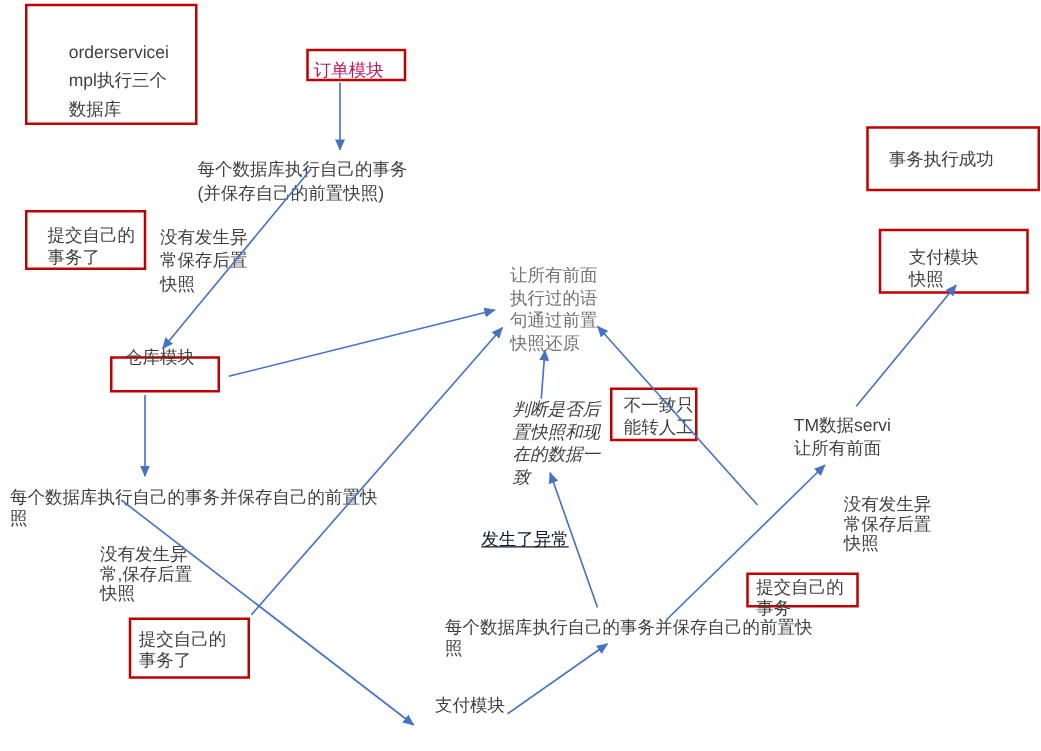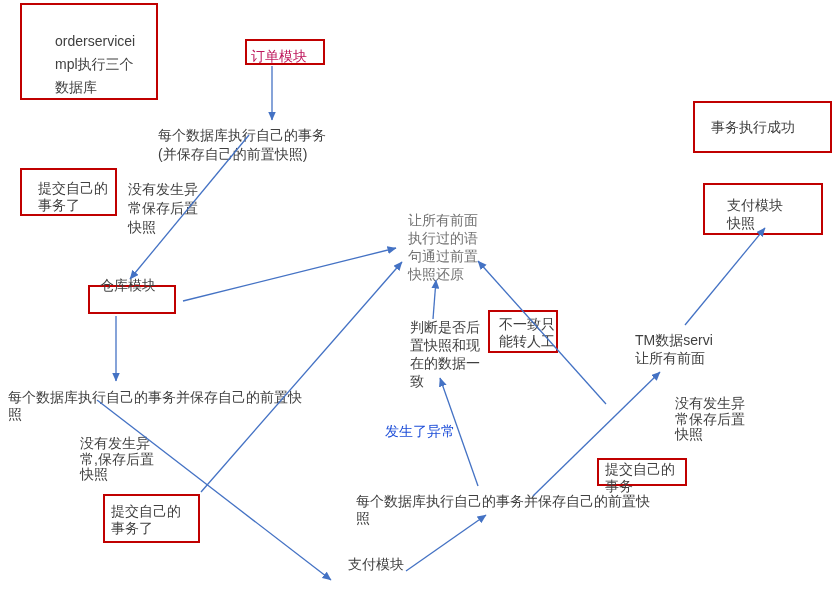--- a/index.html
+++ b/index.html
@@ -65,34 +65,34 @@
 事务了</div>
     <div class="diagram-label" style="left: 158px; top: 126px; color: rgb(63, 63, 63); line-height: 19px;">每个数据库执行自己的事务
 (并保存自己的前置快照)</div>
     <div class="diagram-label" style="left: 128px; top: 180px; color: rgb(63, 63, 63); line-height: 19px;">没有发生异
 常保存后置
 快照</div>
     <div class="diagram-label" style="left: 408px; top: 211px; color: #737373; line-height: 18px;">让所有前面
 执行过的语
 句通过前置
 快照还原</div>
-    <div class="diagram-label" style="left: 410px; top: 318px; color: rgb(63, 63, 63); line-height: 18px;">判断是否后
+    <div class="diagram-label" style="left: 410px; top: 318px; color: rgb(63, 63, 63); line-height: 18px; font-style: italic;">判断是否后
 置快照和现
 在的数据一
 致</div>
     <div class="diagram-label" style="left: 635px; top: 331px; color: rgb(63, 63, 63); line-height: 18px;">TM数据servi
 让所有前面</div>
     <div class="diagram-label" style="left: 675px; top: 396px; color: rgb(63, 63, 63); line-height: 15.5px;">没有发生异
 常保存后置
 快照</div>
     <div class="diagram-label" style="left: 8px; top: 389px; color: rgb(63, 63, 63); width: 300px; line-height: 17px;">每个数据库执行自己的事务并保存自己的前置快照</div>
     <div class="diagram-label" style="left: 80px; top: 436px; color: rgb(63, 63, 63); line-height: 15.5px;">没有发生异
 常,保存后置
 快照</div>
-    <div class="diagram-label" style="left: 385px; top: 423px; color: #1d4ed8;">发生了异常</div>
+    <div class="diagram-label" style="left: 385px; top: 423px; color: #0f172a; text-decoration: underline;">发生了异常</div>
     <div class="diagram-label" style="left: 356px; top: 493px; color: rgb(63, 63, 63); width: 300px; line-height: 17px;">每个数据库执行自己的事务并保存自己的前置快照</div>
     <div class="diagram-label" style="left: 348px; top: 556px; color: rgb(63, 63, 63);">支付模块</div>
     <svg id="arrow-layer" viewBox="0 0 833 601">
       <defs>
         <marker id="arrowhead" markerUnits="userSpaceOnUse" markerWidth="10" markerHeight="8" refX="8.5" refY="4" orient="auto">
           <path d="M0,0 L9,4 L0,8 z" fill="#4472c4"></path>
         </marker>
       </defs>
       <line x1="272" y1="66" x2="272" y2="120" stroke="#4472c4" stroke-width="1.3" marker-end="url(#arrowhead)"></line>
       <line x1="249" y1="135" x2="130" y2="279" stroke="#4472c4" stroke-width="1.3" marker-end="url(#arrowhead)"></line>

